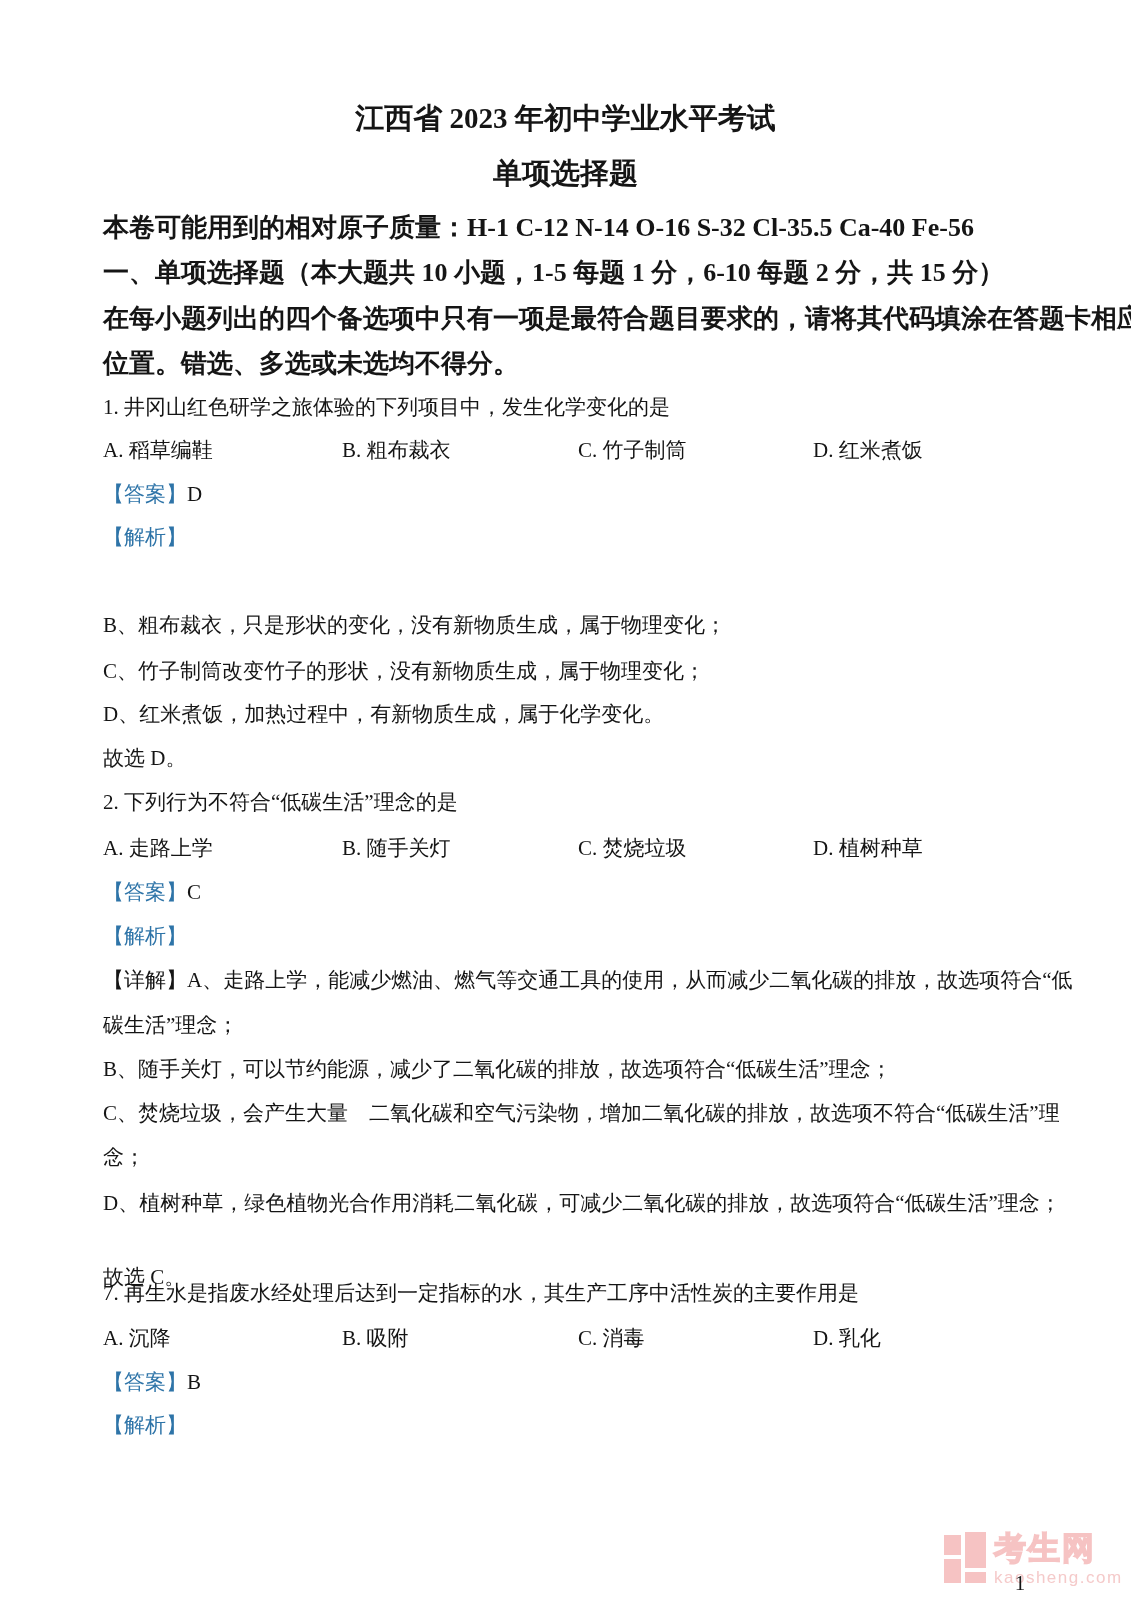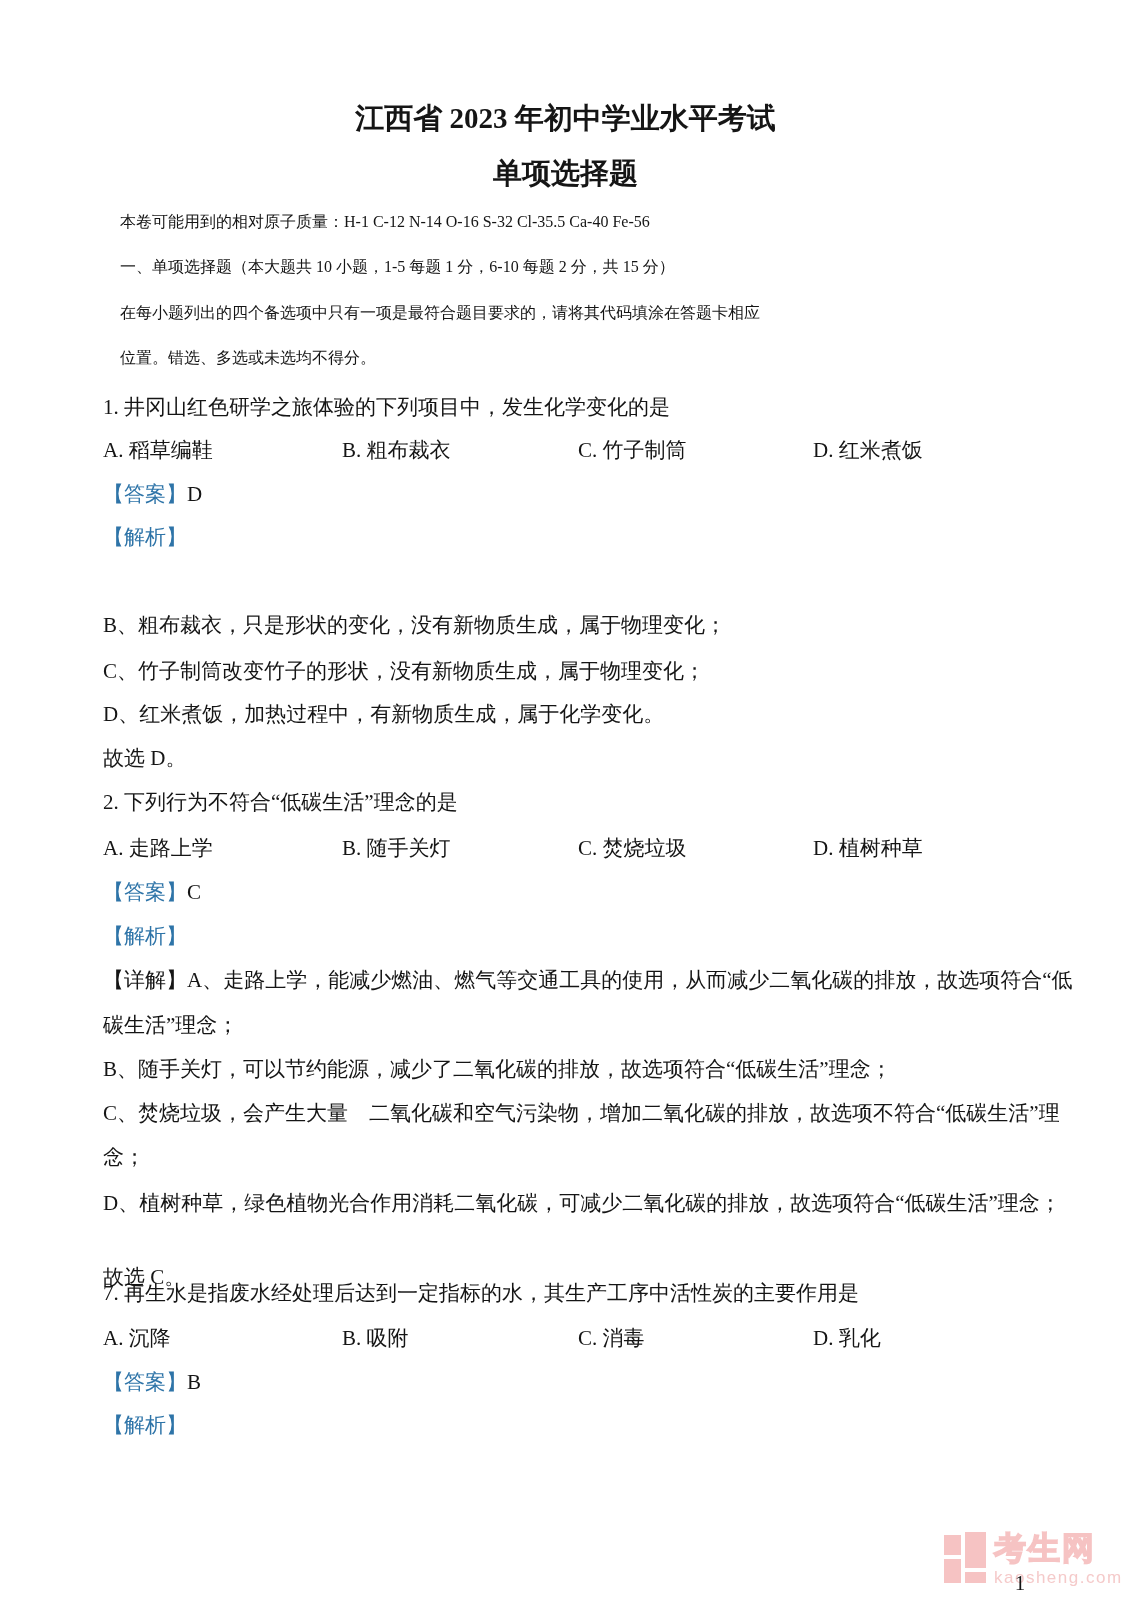--- a/index.html
+++ b/index.html
@@ -3,21 +3,21 @@
 <meta charset="utf-8">
 <style>
   html,body{margin:0;padding:0;background:#ffffff;}
   .page{
     position:relative;width:1131px;height:1600px;background:#ffffff;overflow:hidden;
     font-family:"Liberation Serif","DejaVu Serif",serif;color:#151515;
   }
   .ln{position:absolute;left:103px;white-space:nowrap;font-size:21px;line-height:1.25;}
   .center{left:0;width:1131px;text-align:center;}
   .t{font-size:29px;font-weight:700;}
-  .b{font-weight:400;font-size:16px;margin-left:17px;}
+  .b{font-weight:700;font-size:26px;}
   .blue{color:var(--label-blue,#2E74A8);}
   .optrow{display:flex;}
   .opt1{display:inline-block;width:239px;}
   .opt2{display:inline-block;width:236px;}
   .opt3{display:inline-block;width:235px;}
   .opt4{display:inline-block;}
   .watermark{position:absolute;left:944px;top:1528px;display:flex;align-items:flex-start;}
   .wm-logo{position:relative;width:46px;height:54px;margin-top:4px;}
   .wm-logo i{position:absolute;display:block;background:var(--wm-strong,#F6C3C3);}
   .wm-b1{left:0;top:3px;width:17px;height:20px;}

